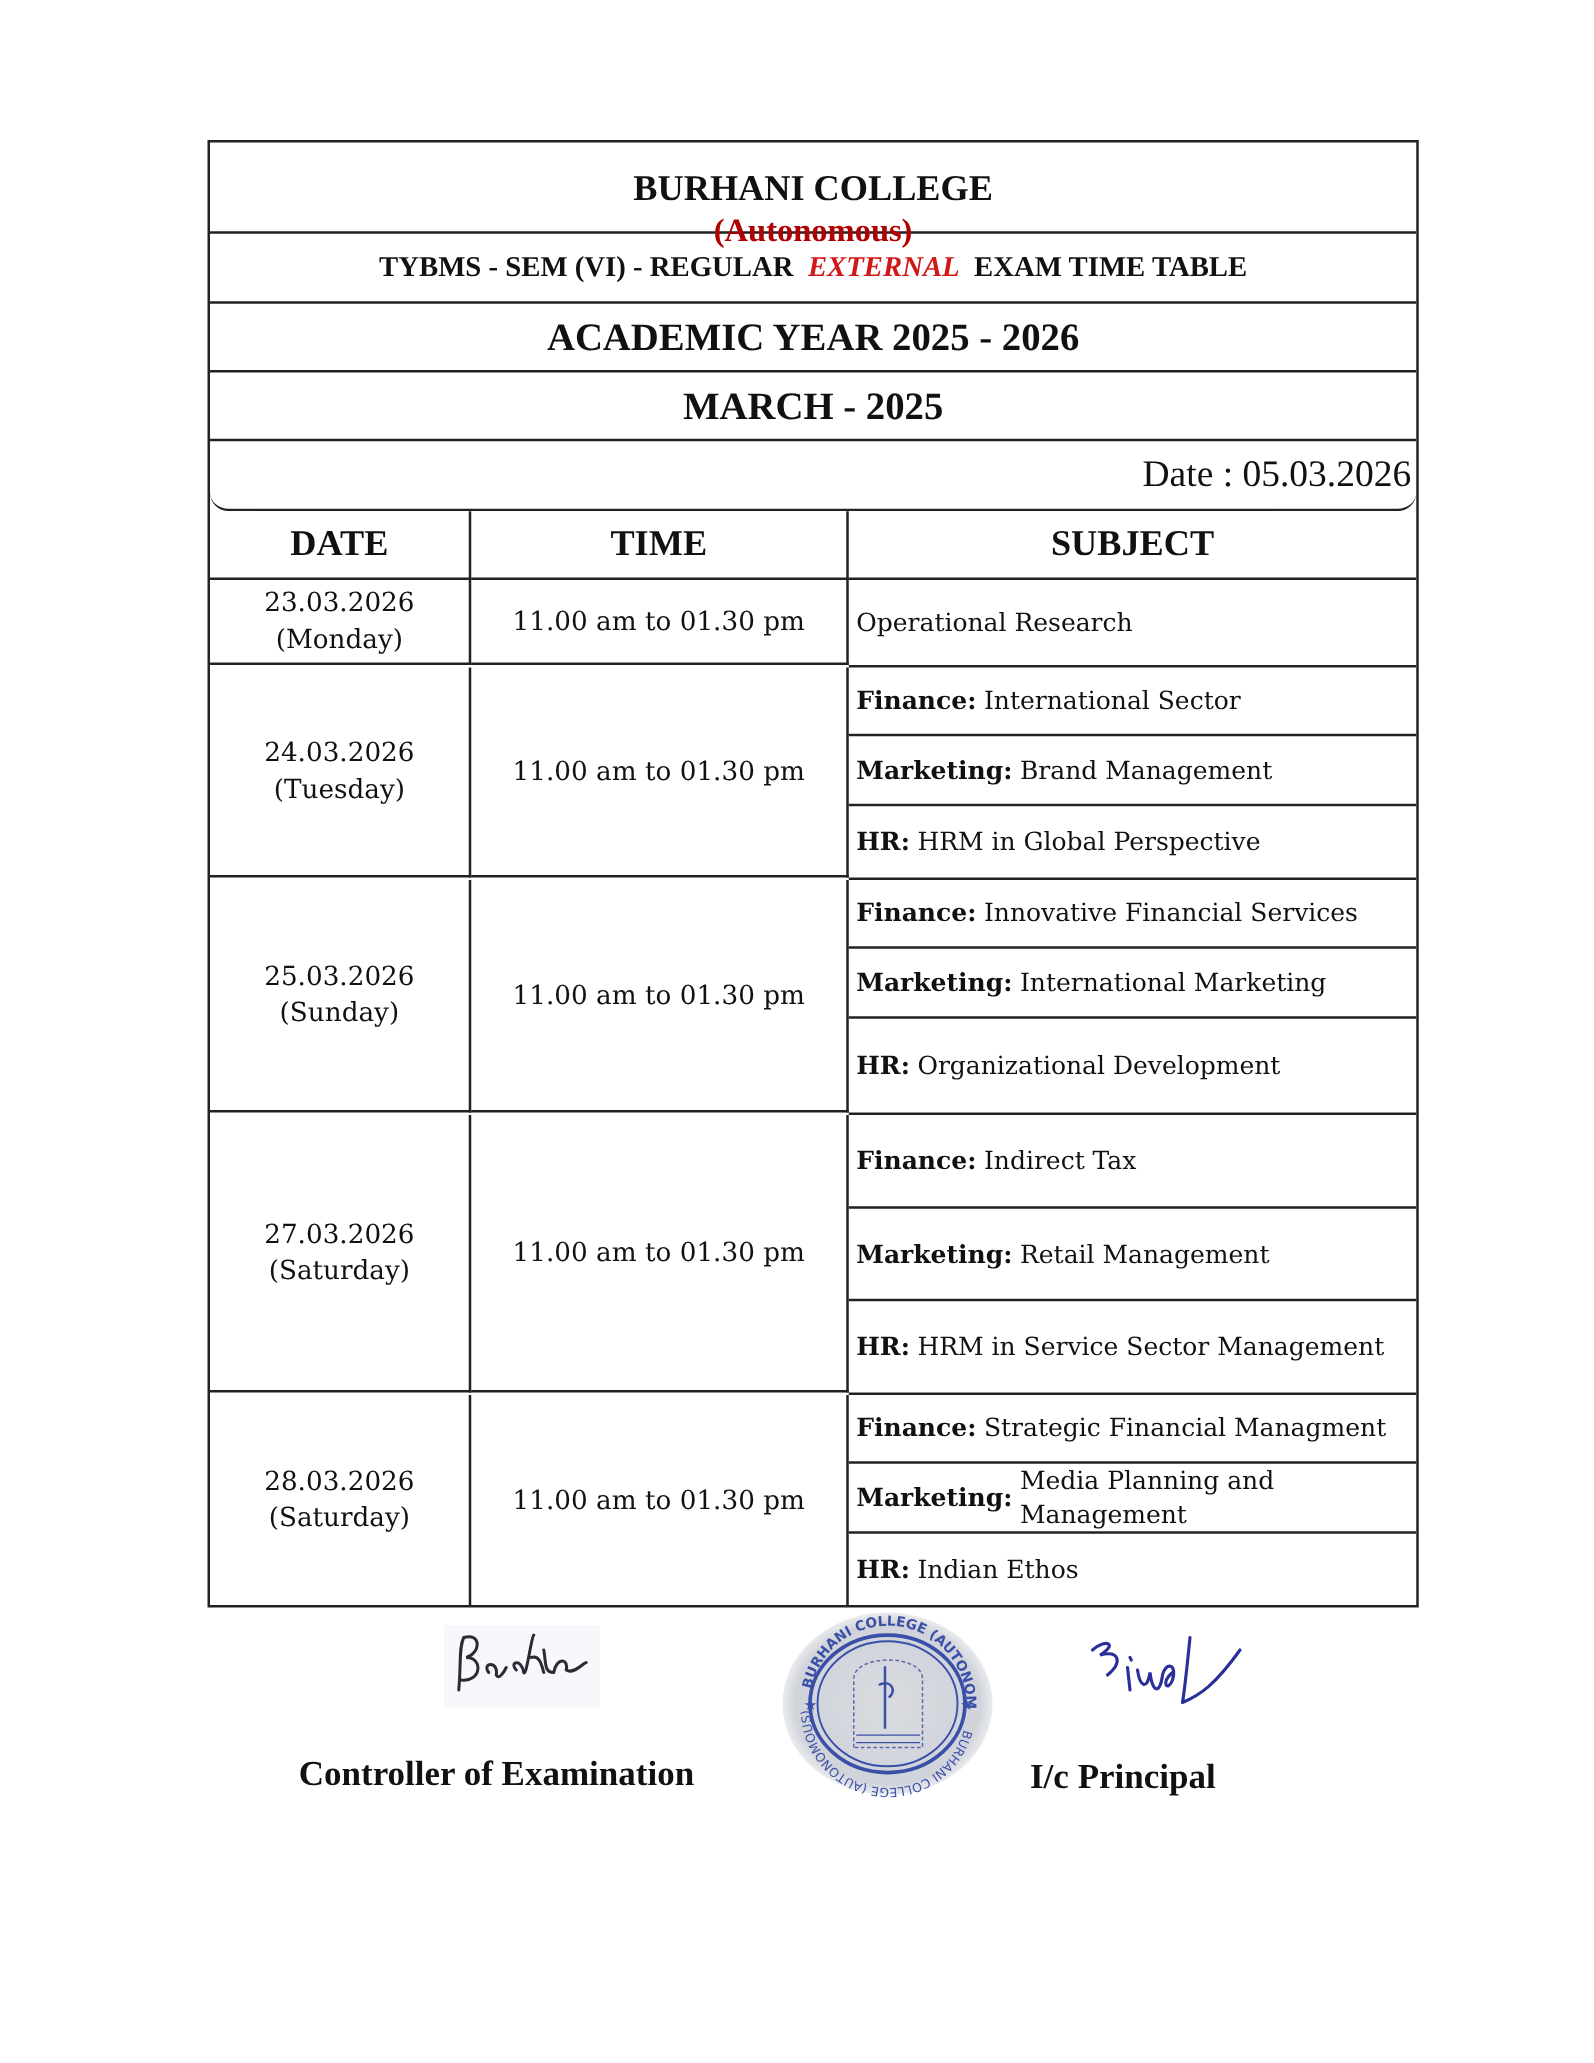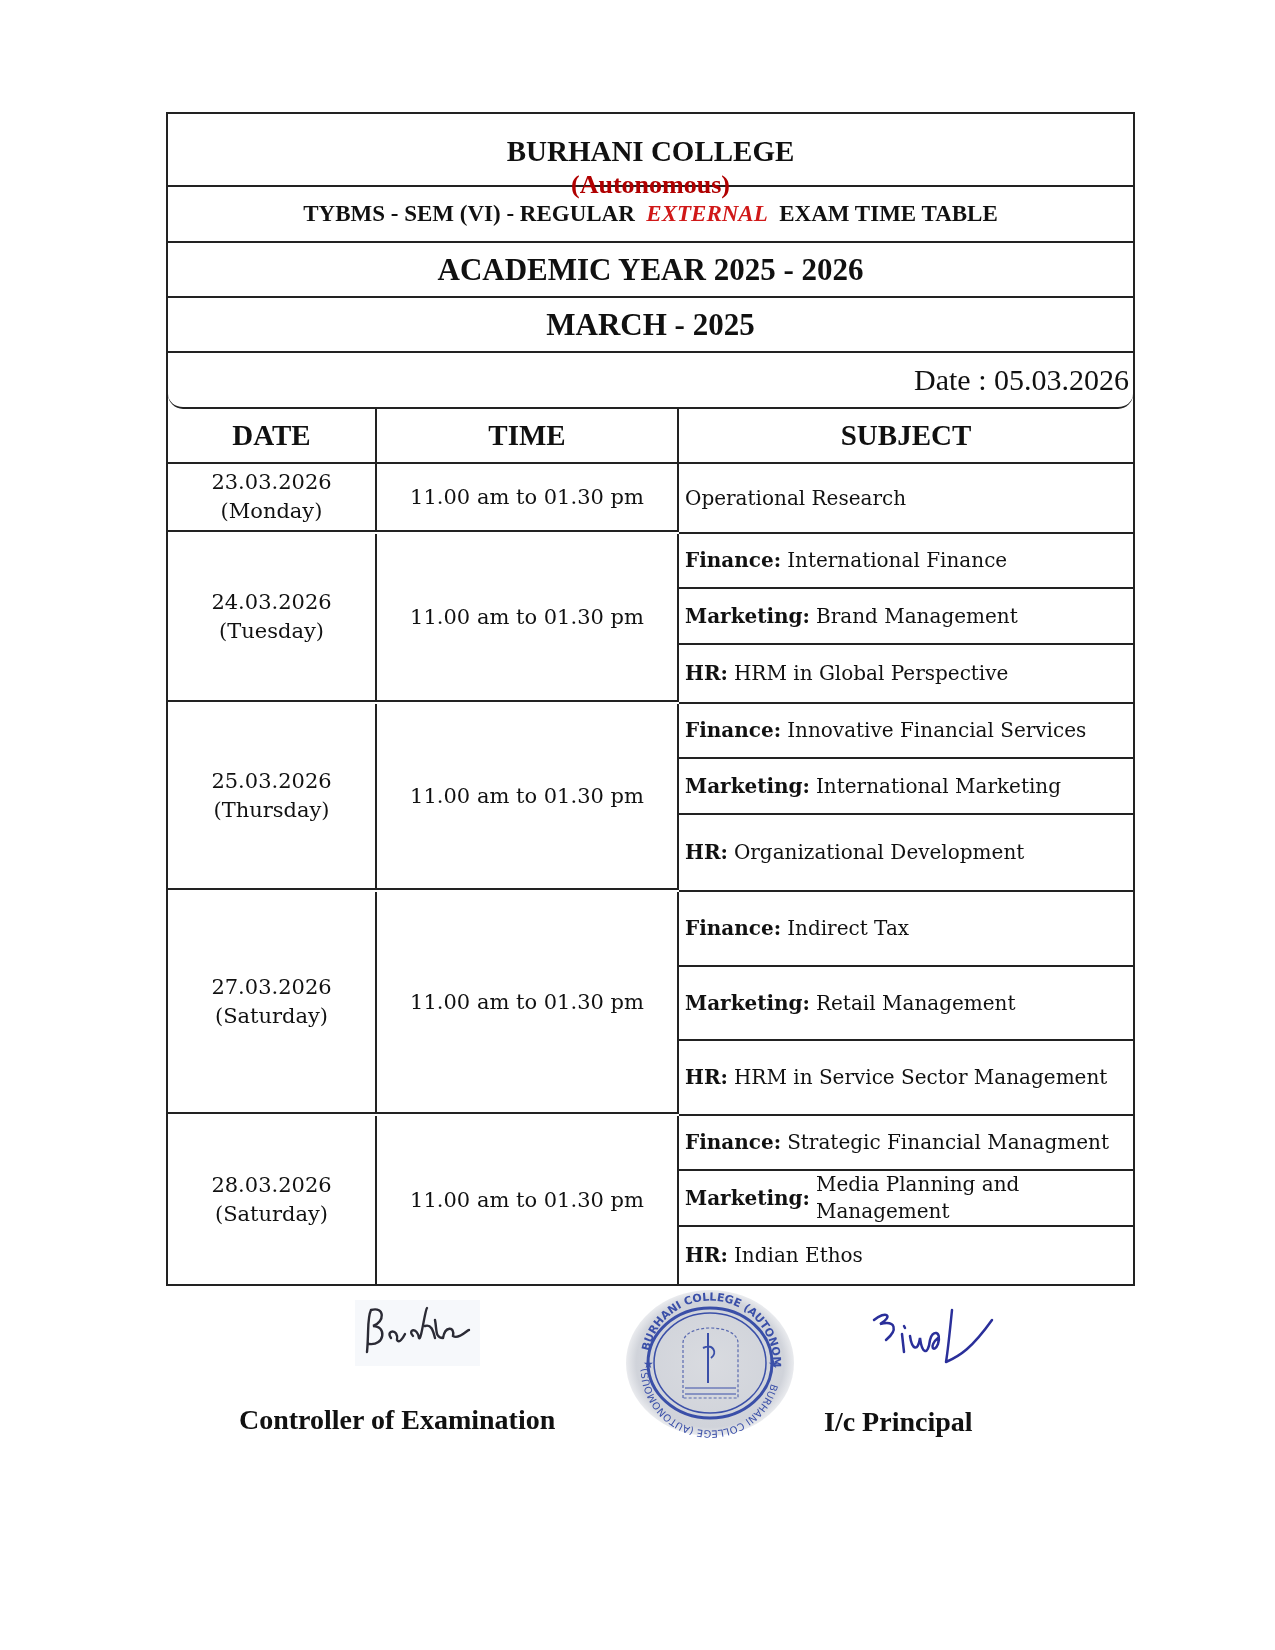--- a/index.html
+++ b/index.html
@@ -66,34 +66,34 @@
         </div>
       </div>
       <div class="cell date-cell" style="height: 168px;">
         <div>24.03.2026</div>
         <div>(Tuesday)</div>
       </div>
       <div class="cell time-cell" style="height: 168px;">11.00 am to 01.30 pm</div>
       <div class="subj-col" style="height: 168px;">
         <div class="subj" style="flex: 1 1 54px;">
           <b>Finance:</b>
-          <span>International Finance</span>
+          <span>International Sector</span>
         </div>
         <div class="subj" style="flex: 1 1 56px;">
           <b>Marketing:</b>
           <span>Brand Management</span>
         </div>
         <div class="subj" style="flex: 1 1 56px;">
           <b>HR:</b>
           <span>HRM in Global Perspective</span>
         </div>
       </div>
       <div class="cell date-cell" style="height: 186px;">
         <div>25.03.2026</div>
-        <div>(Thursday)</div>
+        <div>(Sunday)</div>
       </div>
       <div class="cell time-cell" style="height: 186px;">11.00 am to 01.30 pm</div>
       <div class="subj-col" style="height: 186px;">
         <div class="subj" style="flex: 1 1 54px;">
           <b>Finance:</b>
           <span>Innovative Financial Services</span>
         </div>
         <div class="subj" style="flex: 1 1 56px;">
           <b>Marketing:</b>
           <span>International Marketing</span>

